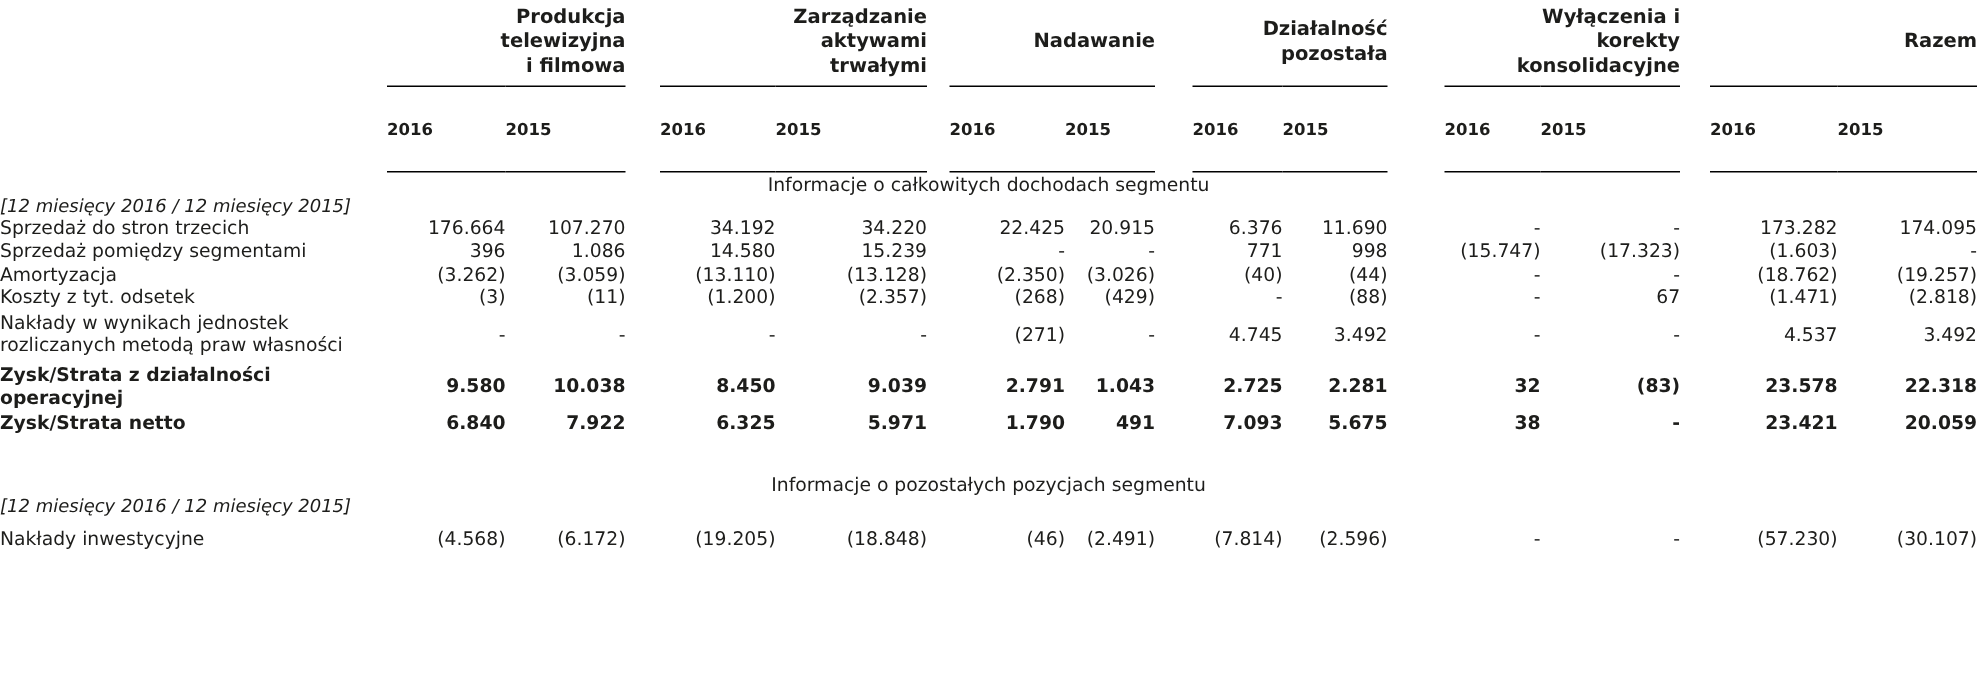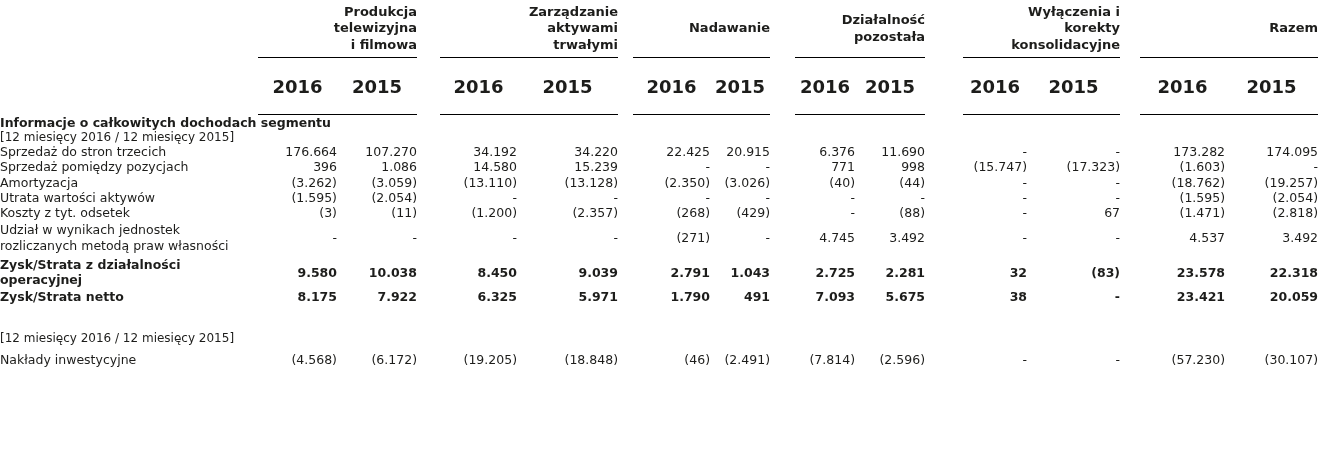--- a/index.html
+++ b/index.html
@@ -30,36 +30,37 @@
     text-align: right;
     white-space: pre-line;
     line-height: 1.28;
     height: 57px;
     vertical-align: middle;
     border-bottom: 1.5px solid #000;
     padding-right: 4px;
   }
   th.hlbl { height: 57px; }
   th.year {
-    font-size: 18px;
+    font-size: 11px;
     font-weight: bold;
-    text-align: center;
+    text-align: left;
     height: 28px;
     border-bottom: 1.5px solid #000;
     padding-right: 4px;
   }
   th.sp, td.sp { border: none; }
   
   td.sec-title {
-    font-weight: bold;
+    font-weight: normal;
     font-size: 12.5px;
     padding: 4px 0 1px 1px;
-    text-align: left;
+    text-align: center;
   }
   td.sec-sub {
+    font-style: italic;
     font-size: 12px;
     padding: 1px 0 2px 1px;
     text-align: left;
   }
   td.rlabel {
     text-align: left;
     white-space: pre-line;
     line-height: 1.22;
     padding: 5px 4px 4px 1px;
   }
@@ -161,21 +162,21 @@
         <td class="val">6.376</td>
         <td class="val">11.690</td>
         <td class="sp"></td>
         <td class="val">-</td>
         <td class="val">-</td>
         <td class="sp"></td>
         <td class="val">173.282</td>
         <td class="val">174.095</td>
       </tr>
       <tr>
-        <td class="rlabel">Sprzedaż pomiędzy pozycjach</td>
+        <td class="rlabel">Sprzedaż pomiędzy segmentami</td>
         <td class="val">396</td>
         <td class="val">1.086</td>
         <td class="sp"></td>
         <td class="val">14.580</td>
         <td class="val">15.239</td>
         <td class="sp"></td>
         <td class="val">-</td>
         <td class="val">-</td>
         <td class="sp"></td>
         <td class="val">771</td>
@@ -201,61 +202,41 @@
         <td class="val">(40)</td>
         <td class="val">(44)</td>
         <td class="sp"></td>
         <td class="val">-</td>
         <td class="val">-</td>
         <td class="sp"></td>
         <td class="val">(18.762)</td>
         <td class="val">(19.257)</td>
       </tr>
       <tr>
-        <td class="rlabel">Utrata wartości aktywów</td>
-        <td class="val">(1.595)</td>
-        <td class="val">(2.054)</td>
-        <td class="sp"></td>
-        <td class="val">-</td>
-        <td class="val">-</td>
-        <td class="sp"></td>
-        <td class="val">-</td>
-        <td class="val">-</td>
-        <td class="sp"></td>
-        <td class="val">-</td>
-        <td class="val">-</td>
-        <td class="sp"></td>
-        <td class="val">-</td>
-        <td class="val">-</td>
-        <td class="sp"></td>
-        <td class="val">(1.595)</td>
-        <td class="val">(2.054)</td>
-      </tr>
-      <tr>
         <td class="rlabel">Koszty z tyt. odsetek</td>
         <td class="val">(3)</td>
         <td class="val">(11)</td>
         <td class="sp"></td>
         <td class="val">(1.200)</td>
         <td class="val">(2.357)</td>
         <td class="sp"></td>
         <td class="val">(268)</td>
         <td class="val">(429)</td>
         <td class="sp"></td>
         <td class="val">-</td>
         <td class="val">(88)</td>
         <td class="sp"></td>
         <td class="val">-</td>
         <td class="val">67</td>
         <td class="sp"></td>
         <td class="val">(1.471)</td>
         <td class="val">(2.818)</td>
       </tr>
       <tr class="tight">
-        <td class="rlabel">Udział w wynikach jednostek
+        <td class="rlabel">Nakłady w wynikach jednostek
 rozliczanych metodą praw własności</td>
         <td class="val">-</td>
         <td class="val">-</td>
         <td class="sp"></td>
         <td class="val">-</td>
         <td class="val">-</td>
         <td class="sp"></td>
         <td class="val">(271)</td>
         <td class="val">-</td>
         <td class="sp"></td>
@@ -284,40 +265,43 @@
         <td class="val">2.281</td>
         <td class="sp"></td>
         <td class="val">32</td>
         <td class="val">(83)</td>
         <td class="sp"></td>
         <td class="val">23.578</td>
         <td class="val">22.318</td>
       </tr>
       <tr class="bold">
         <td class="rlabel">Zysk/Strata netto</td>
-        <td class="val">8.175</td>
+        <td class="val">6.840</td>
         <td class="val">7.922</td>
         <td class="sp"></td>
         <td class="val">6.325</td>
         <td class="val">5.971</td>
         <td class="sp"></td>
         <td class="val">1.790</td>
         <td class="val">491</td>
         <td class="sp"></td>
         <td class="val">7.093</td>
         <td class="val">5.675</td>
         <td class="sp"></td>
         <td class="val">38</td>
         <td class="val">-</td>
         <td class="sp"></td>
         <td class="val">23.421</td>
         <td class="val">20.059</td>
       </tr>
       <tr class="gap-lg">
         <td colspan="18"></td>
+      </tr>
+      <tr>
+        <td colspan="18" class="sec-title">Informacje o pozostałych pozycjach segmentu</td>
       </tr>
       <tr>
         <td colspan="18" class="sec-sub">[12 miesięcy 2016 / 12 miesięcy 2015]</td>
       </tr>
       <tr class="gap-sm">
         <td colspan="18"></td>
       </tr>
       <tr>
         <td class="rlabel">Nakłady inwestycyjne</td>
         <td class="val">(4.568)</td>

